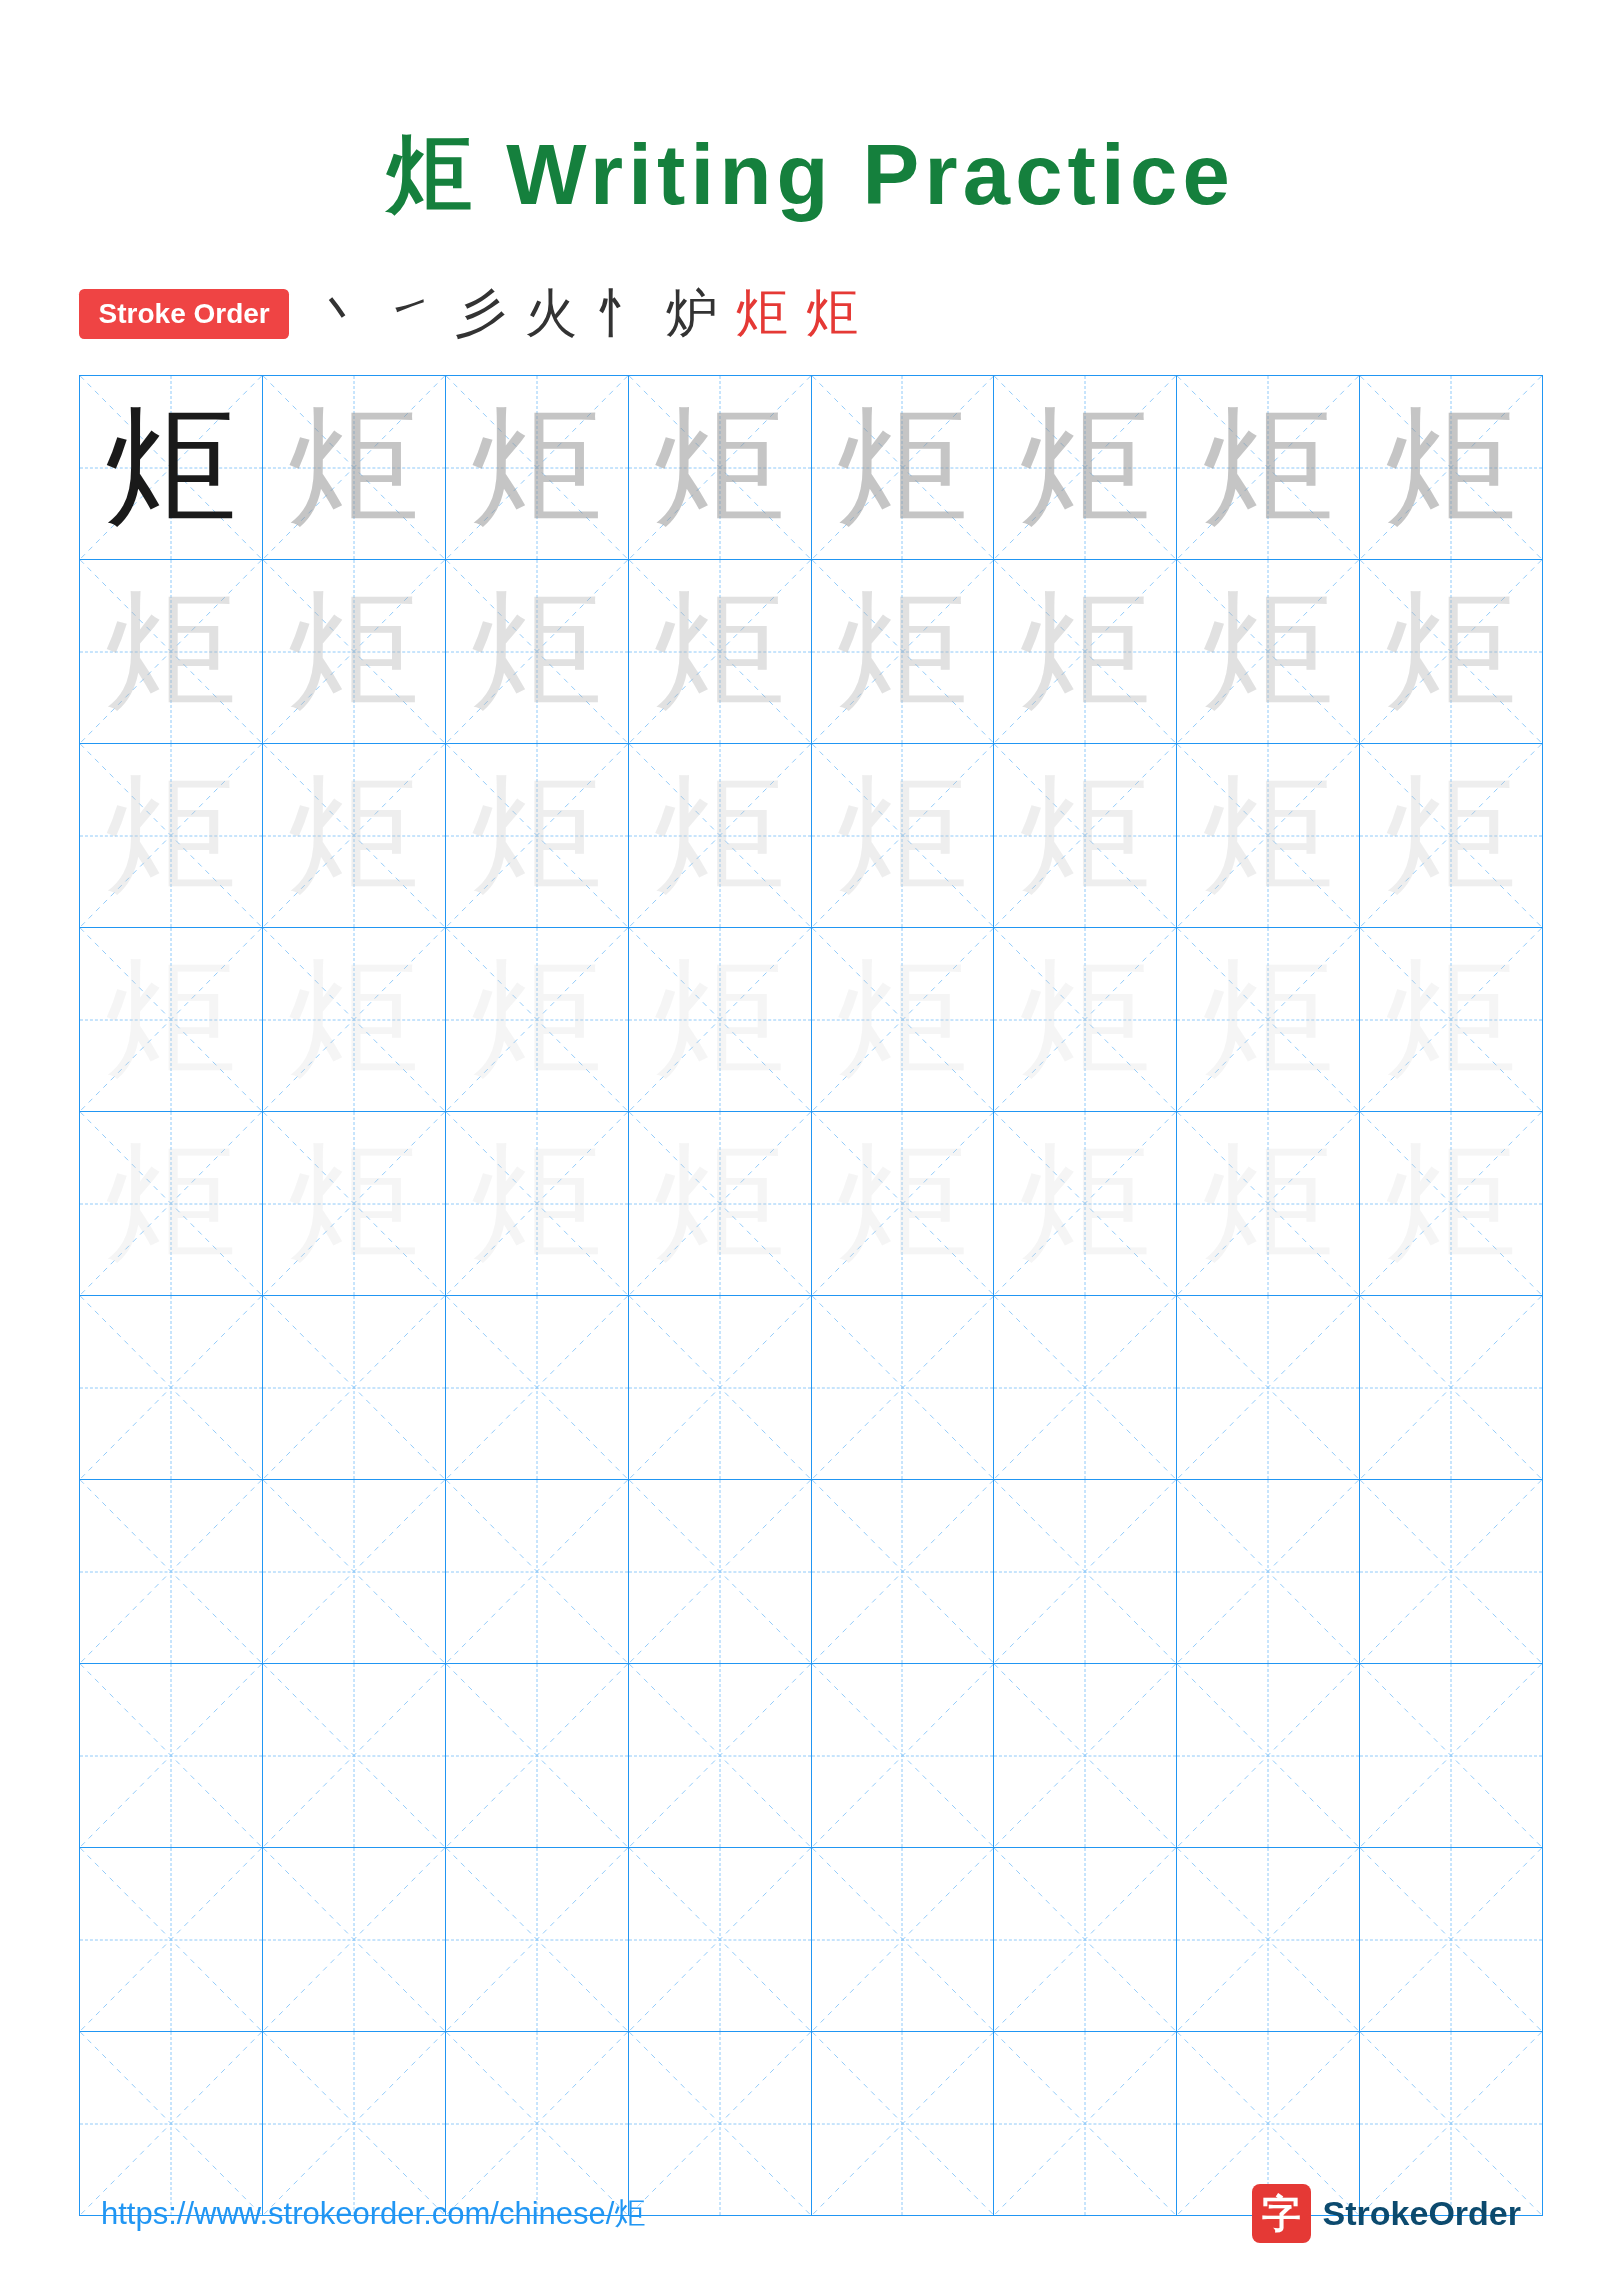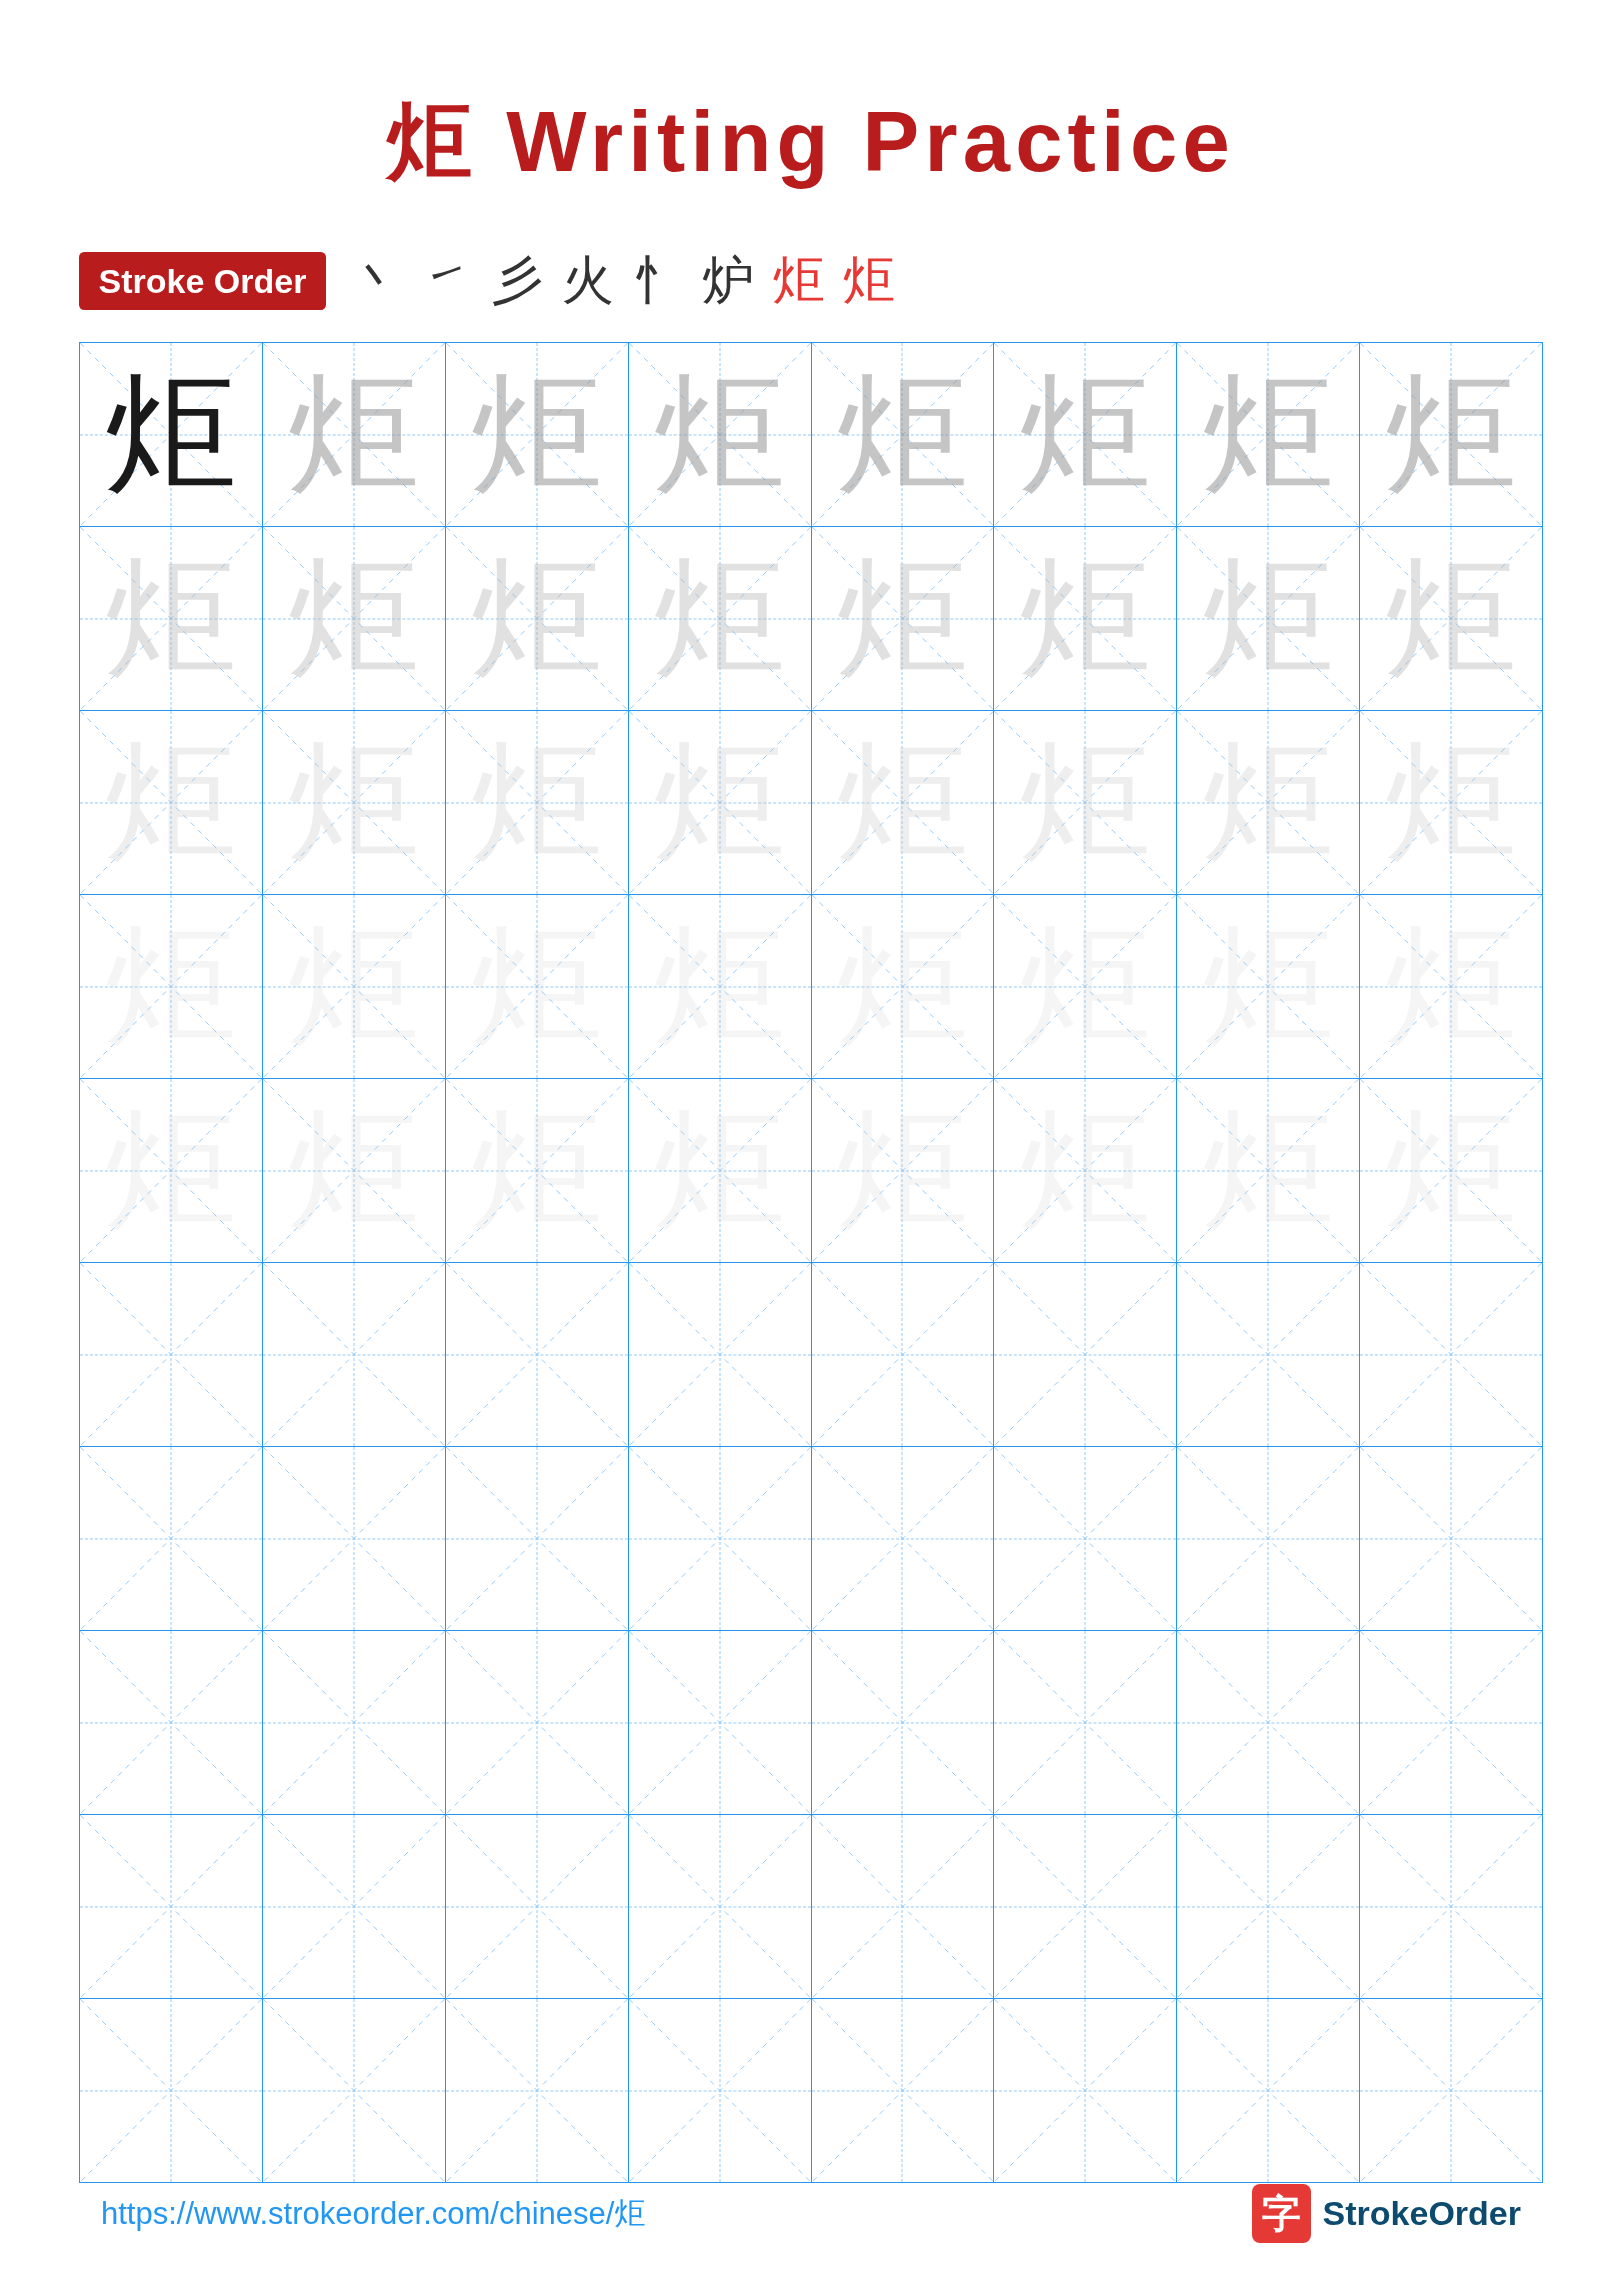--- a/index.html
+++ b/index.html
@@ -8,39 +8,39 @@
       width: 1622px;
       height: 2295px;
       background: #ffffff;
       font-family: serif;
       position: relative;
       overflow: hidden;
     }
 
     .page-title {
       text-align: center;
-      padding-top: 85px;
+      padding-top: 118px;
       font-size: 85px;
       font-weight: bold;
-      color: #b91c1c;
+      color: #15803d;
       font-family: Arial, sans-serif;
       letter-spacing: 5.2px;
     }
 
     .stroke-order-section {
       display: flex;
       align-items: center;
       margin: 46px 79px 26px 79px;
       gap: 11.8px;
     }
 
     .stroke-order-badge {
-      background: #b91c1c;
+      background: #ef4444;
       color: white;
-      font-size: 34px;
+      font-size: 28px;
       font-family: Arial, sans-serif;
       font-weight: bold;
       padding: 9.2px 19.6px;
       border-radius: 5.2px;
       white-space: nowrap;
     }
 
     .stroke-sequence {
       display: flex;
       align-items: center;

